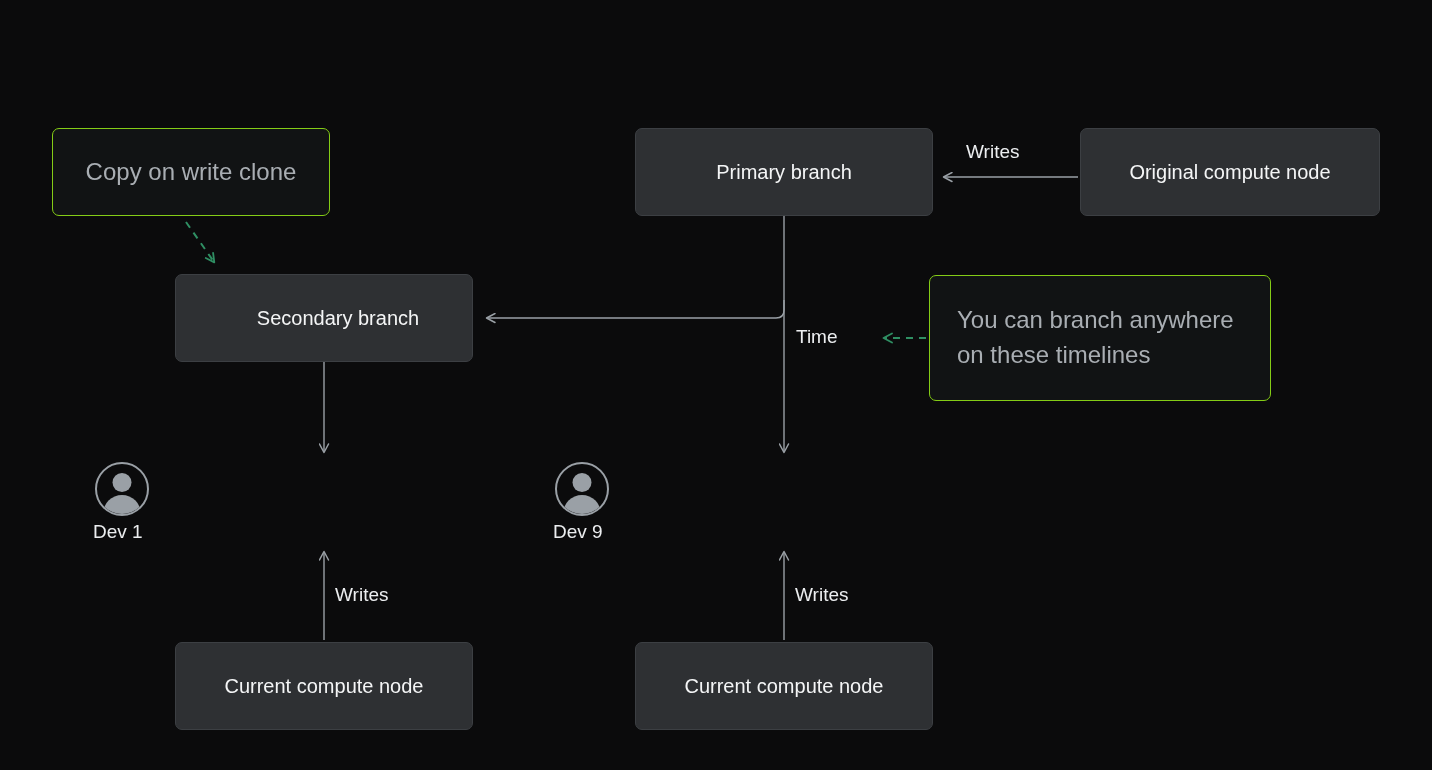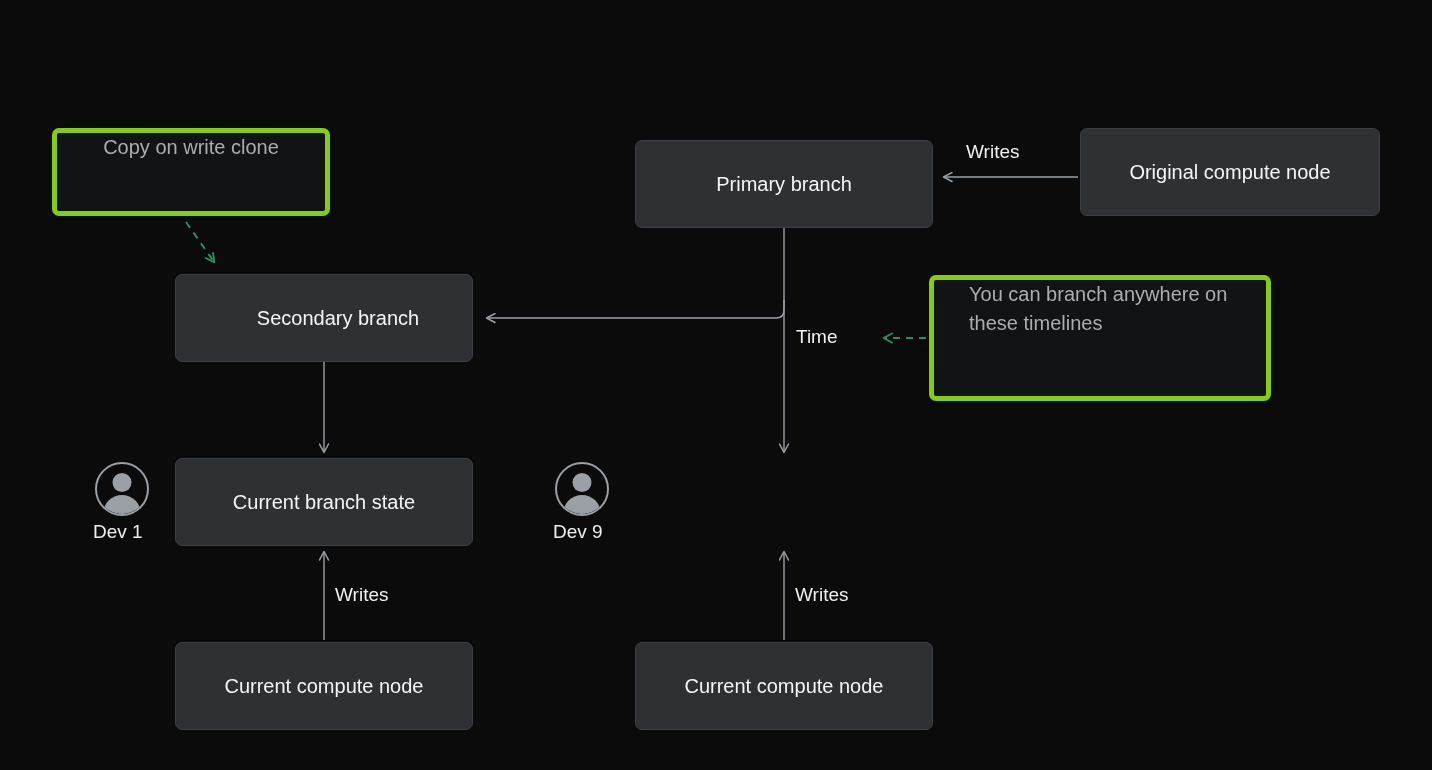--- a/index.html
+++ b/index.html
@@ -51,30 +51,30 @@
     font-size: 20px;
     text-align: center;
     white-space: nowrap;
   }
 
   
   .note {
     position: absolute;
     box-sizing: border-box;
     display: flex;
-    align-items: flex-start;
+    align-items: center;
     background: #111314;
-    border: 5px solid #84cc16;
+    border: 1px solid #84cc16;
     border-radius: 7px;
     color: #a9aeb3;
-    font-size: 20px;
+    font-size: 24px;
     line-height: 1.45;
   }
   .note.centered { justify-content: center; text-align: center; }
-  .note.padded { padding: 0 35px; }
+  .note.padded { padding: 0 27px; }
 
   
   .edge-label {
     position: absolute;
     color: #eceef0;
     font-size: 19px;
     white-space: nowrap;
   }
 
   
@@ -167,35 +167,32 @@
   </svg>
 
   <div class="note centered" style="left:52px; top:128px; width:278px; height:88px;">
     <span>Copy on write clone</span>
   </div>
 
   <div class="note padded" style="left:929px; top:275px; width:342px; height:126px;">
     <span>You can branch anywhere on these timelines</span>
   </div>
 
-  <div class="node" style="left:635px; top:128px; width:298px; height:88px;margin-top:12px;">
+  <div class="node" style="left:635px; top:128px; width:298px; height:88px;">
     <span>Primary branch</span>
   </div>
 
   <div class="node" style="left:1080px; top:128px; width:300px; height:88px;">
     <span>Original compute node</span>
   </div>
 
   <div class="node" style="left:175px; top:274px; width:298px; height:88px;padding-left:28px;">
     <span>Secondary branch</span>
   </div>
 
-  <div class="node" style="left:175px; top:458px; width:298px; height:88px;">
-    <span>Current branch state</span>
-  </div>
 
 
   <div class="node" style="left:175px; top:642px; width:298px; height:88px;">
     <span>Current compute node</span>
   </div>
 
   <div class="node" style="left:635px; top:642px; width:298px; height:88px;">
     <span>Current compute node</span>
   </div>
 

